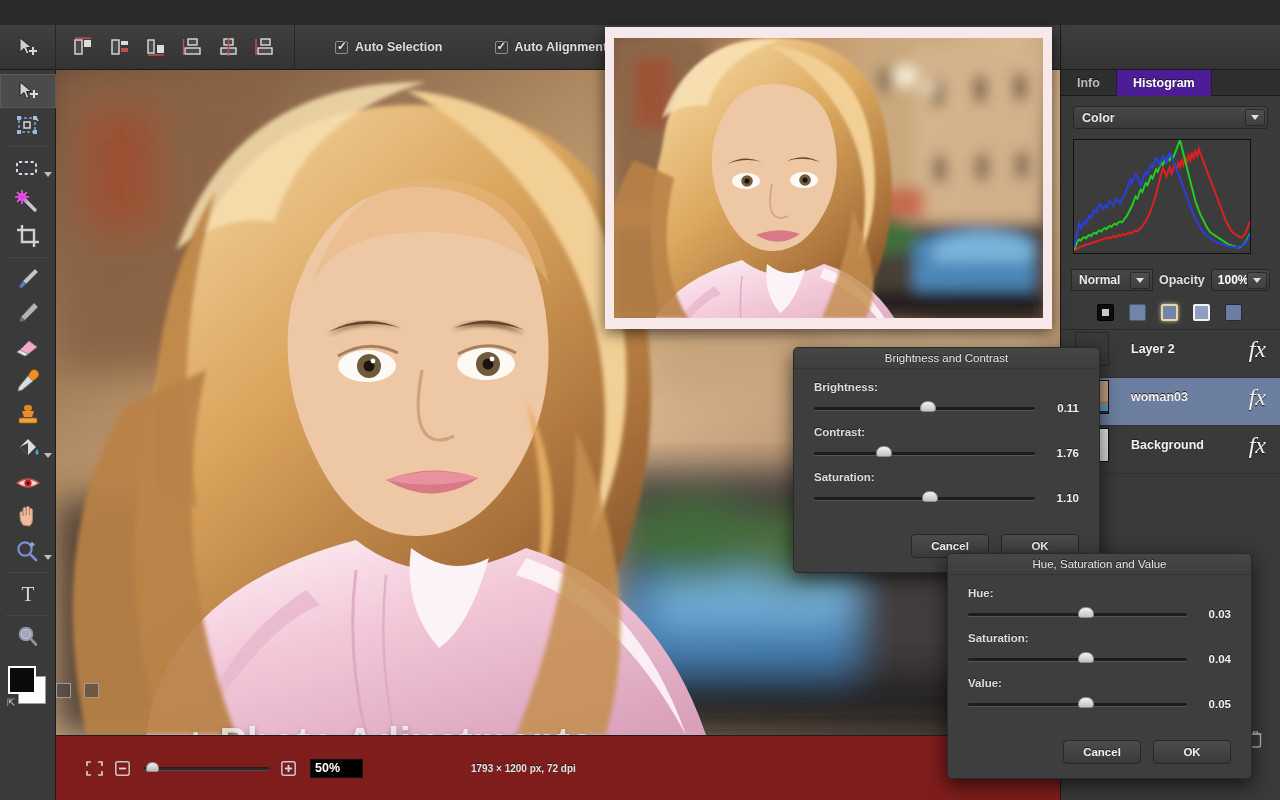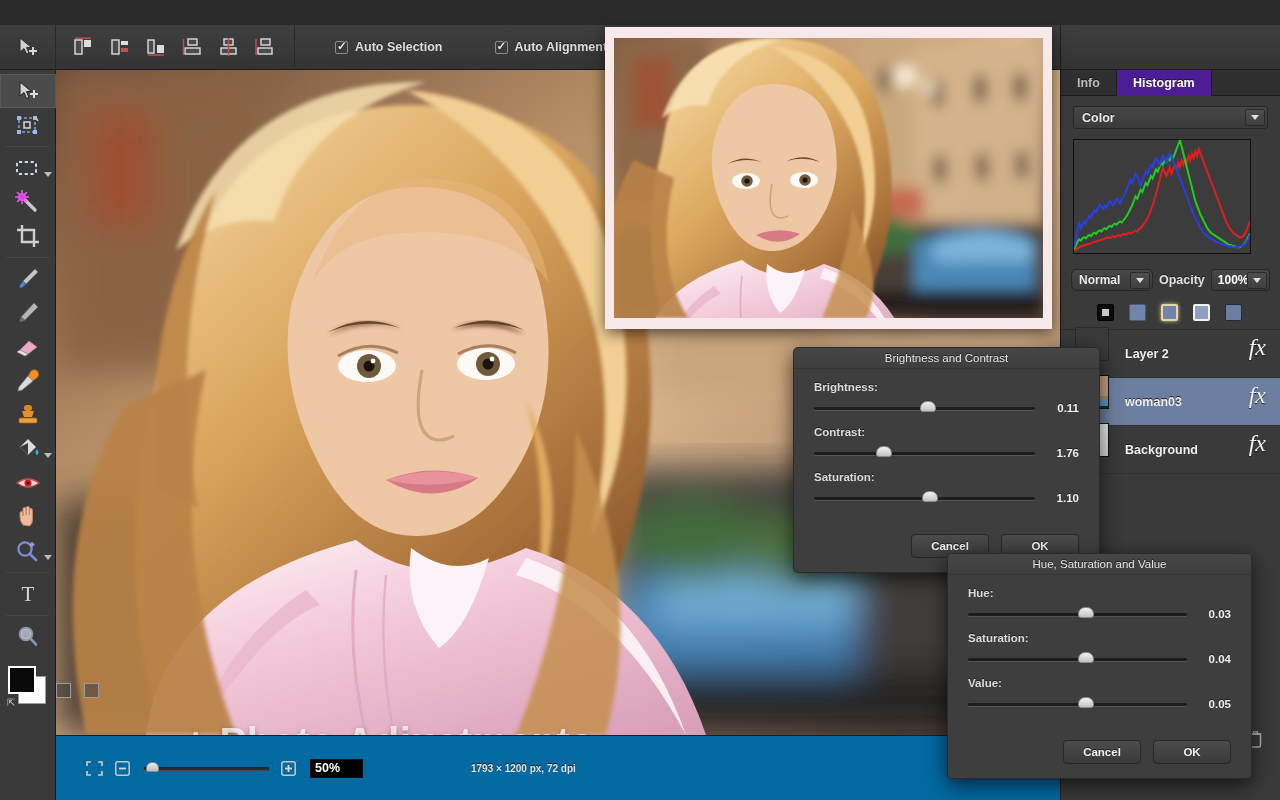--- a/index.html
+++ b/index.html
@@ -87,21 +87,21 @@
     text-shadow:0 2px 5px rgba(0,0,0,.35); letter-spacing:.5px;
     white-space:nowrap;
   }
   .canvas-corner{ position:absolute; left:0px; bottom:28px; width:100px; height:40px; }
   .cc-btn{ position:absolute; width:15px;height:15px; border:1px solid #9c9c9c;
     background:rgba(60,60,60,.55); }
 
   
   .statusbar{
     position:absolute; left:56px; top:735px; width:1004px; height:65px;
-    background:#0369a1; border-top:1px solid #1c1c1c;
+    background:#7f1d1d; border-top:1px solid #1c1c1c;
     display:flex; align-items:center; padding-left:30px; gap:12px;
   }
   .sb-icon{ width:17px;height:15px; position:relative; }
   .zoom-track{ width:125px; height:3px; background:#2a2a2a; border-radius:2px; position:relative;
      box-shadow:inset 0 1px 0 #202020, 0 1px 0 #4d4d4d;}
   .zoom-knob{ position:absolute; top:-5px; left:2px; width:13px;height:10px;
     background:linear-gradient(#efefef,#bdbdbd);
     border-radius:6px 6px 2px 2px; border:1px solid #8e8e8e;}
   .zoom-field{ width:53px; height:19px; background:#000; color:#fff;
     font-size:12.5px; font-weight:bold; display:flex; align-items:center; padding-left:4px;
@@ -129,35 +129,35 @@
   .dd-arrow{ position:absolute; right:2px; top:2px; width:20px;height:17px;
     background:linear-gradient(#4f4f4f,#3f3f3f); border:1px solid #2a2a2a; border-radius:2px;
     display:flex;align-items:center;justify-content:center; }
   .dd-arrow i{ border-left:4px solid transparent;border-right:4px solid transparent;
     border-top:5px solid #e0e0e0; }
   .histo{ margin-top:10px; width:178px; height:115px; background:#3c3c3c;
     border:1px solid #101010; position:relative; overflow:hidden; }
 
   .blend-row{ display:flex; align-items:center; gap:6px; padding:7px 10px; }
   .blend-dd{ position:relative; width:86px; height:22px;
-    background:linear-gradient(#474747,#3a3a3a); border:1px solid #262626; border-radius:6px;
+    background:linear-gradient(#474747,#3a3a3a); border:1px solid #262626; border-radius:1px;
     display:flex;align-items:center; padding-left:7px; color:#eaeaea;font-size:12px;font-weight:bold;
     text-shadow:0 -1px 0 #1d1d1d;}
   .op-label{ color:#e0e0e0; font-size:12.5px; font-weight:bold; text-shadow:0 -1px 0 #1d1d1d; }
   .op-dd{ position:relative; width:62px; height:22px;
     background:linear-gradient(#474747,#3a3a3a); border:1px solid #262626; border-radius:3px;
     display:flex;align-items:center; padding-left:6px; color:#ffffff;font-size:12px;font-weight:bold;}
 
   .lockrow{ display:flex; align-items:center; gap:15px; padding:6px 0 8px 36px;
     border-bottom:1px solid #2a2a2a; }
   .lockbtn{ width:17px;height:17px; border-radius:2px; }
 
   .layerlist{ }
-  .layerrow{ height:48px; display:flex; align-items:flex-end; gap:16px;
-    padding:0 10px 16px 14px; border-bottom:1px solid #313131; position:relative; }
+  .layerrow{ height:48px; display:flex; align-items:center; gap:22px;
+    padding:0 10px 9px 14px; border-bottom:1px solid #313131; position:relative; }
   .layerrow.sel{ background:#6d7fa0; }
   .lthumb{ width:34px; height:34px; border:1px solid #101010; overflow:hidden; flex:0 0 34px; }
   .lname{ flex:1; color:#f0f0f0; font-size:12.5px; font-weight:bold; text-shadow:0 -1px 0 #1d1d1d; }
   .lfx{ font-family:"Liberation Serif", serif; font-style:italic; font-size:24px;
     color:#f2f2f2; text-shadow:0 1px 1px #1a1a1a; padding-right:4px; }
   .trash{ position:absolute; right:18px; bottom:52px; width:13px;height:17px; }
 
   
   .floatimg{
     position:absolute; left:605px; top:27px; width:447px; height:302px;

